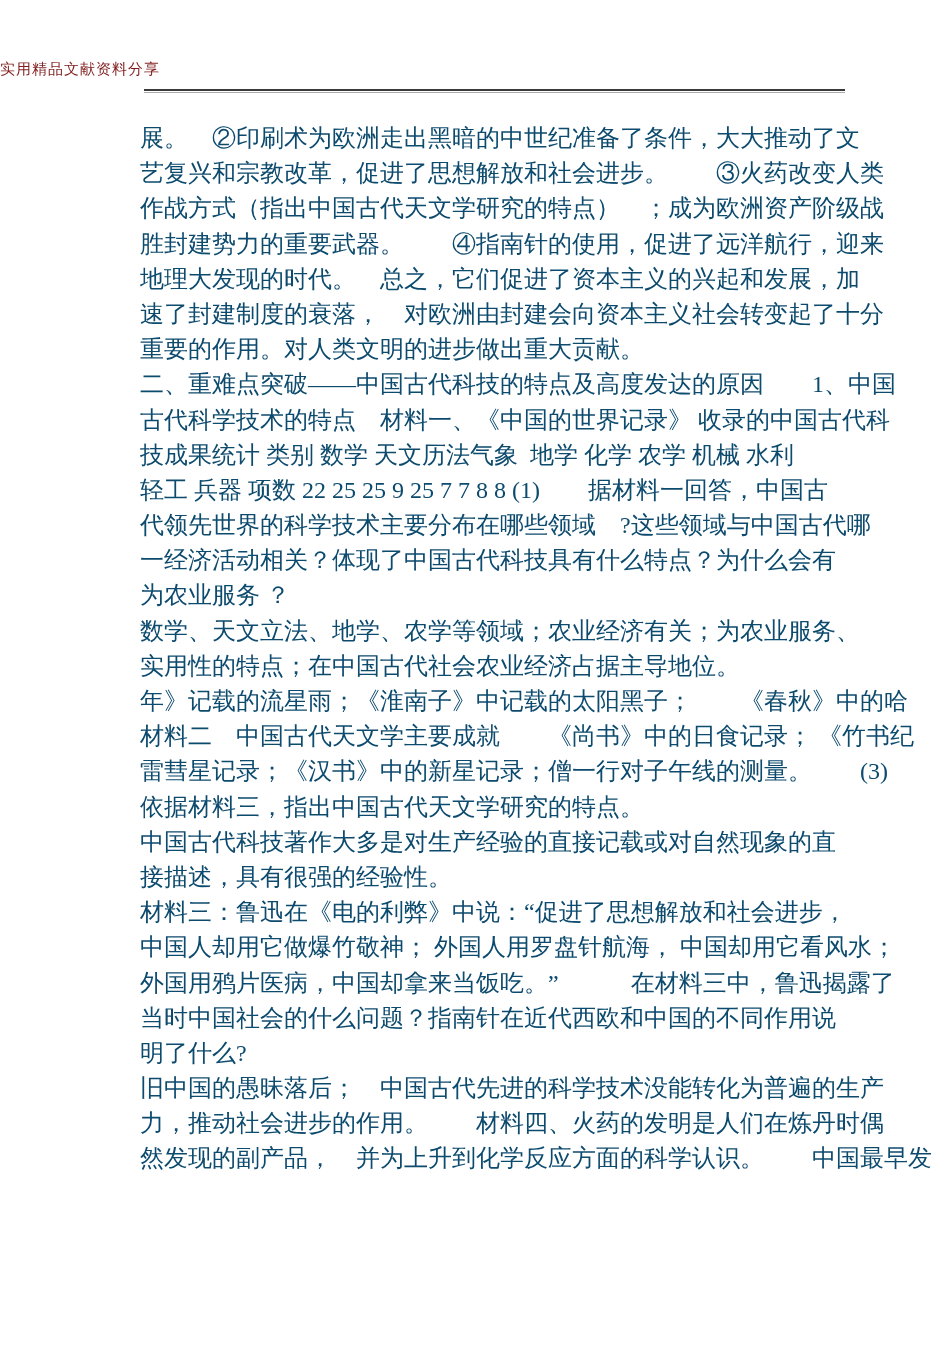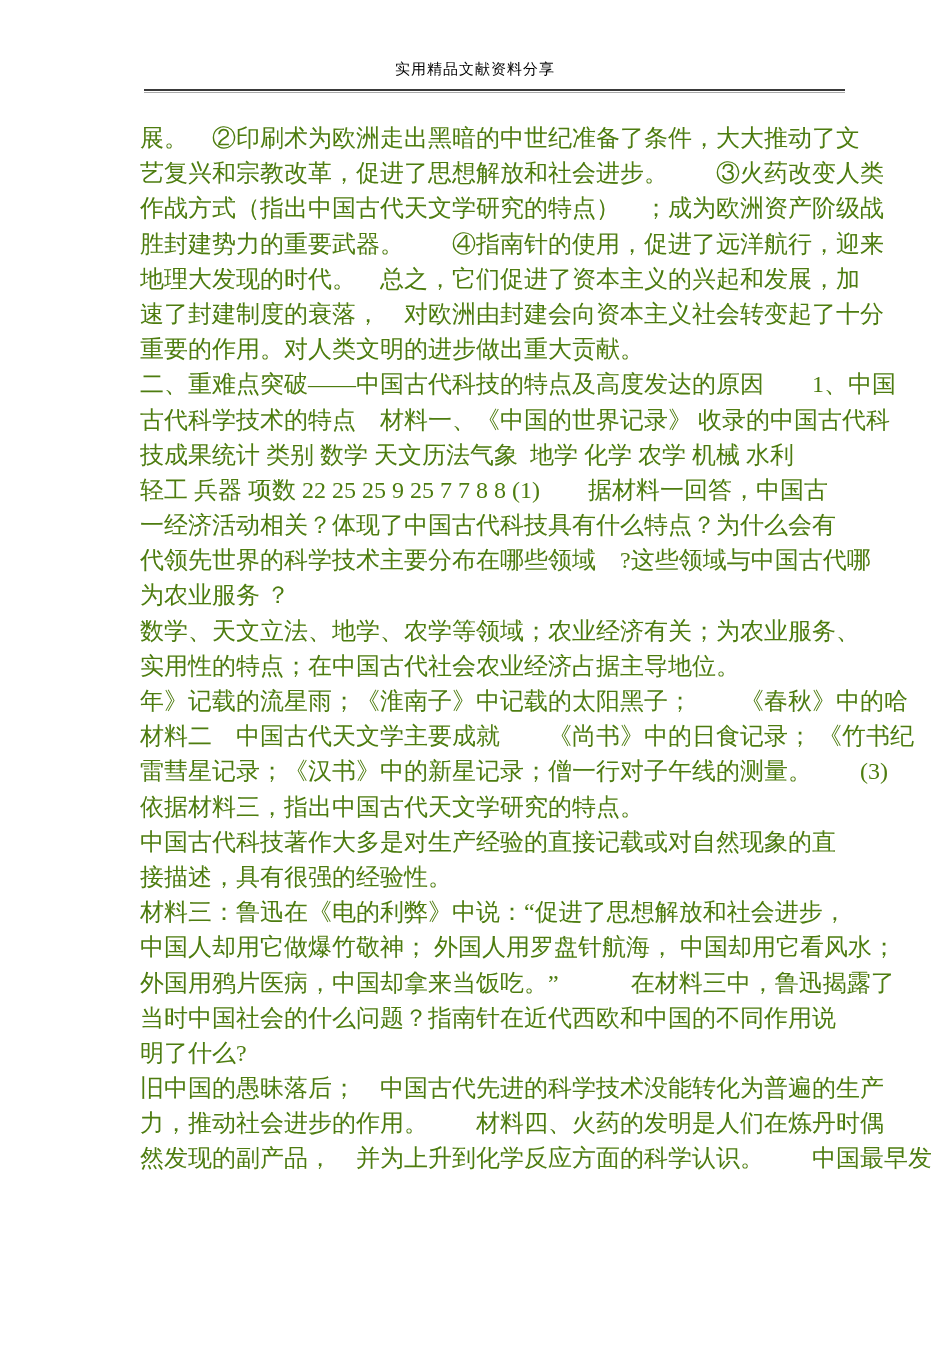--- a/index.html
+++ b/index.html
@@ -13,42 +13,41 @@
     height: 1345px;
     background: #ffffff;
     overflow: hidden;
     font-family: "Liberation Serif", serif;
   }
   .header-title {
     position: absolute;
     top: 60px;
     left: 0;
     width: 100%;
-    text-align: center;
     font-size: 15px;
     letter-spacing: 1px;
-    color: #000000;
+    color: #7f1d1d;
   }
   .header-rule {
     position: absolute;
     top: 89px;
     left: 144px;
     width: 701px;
     height: 1px;
     border-top: 2px solid #3a3a3a;
     border-bottom: 1px solid #ababab;
   }
   .doc-body {
     position: absolute;
     top: 121px;
     left: 140px;
     width: 716px;
     font-size: 24px;
     line-height: 35.2px;
-    color: #4d7c0f;
+    color: #0c4a6e;
   }
   .doc-line {
     white-space: pre;
     height: 35.2px;
   }
 </style>
 </head>
 <body>
 
 <div class="page">
@@ -59,22 +58,22 @@
     <div class="doc-line">艺复兴和宗教改革，促进了思想解放和社会进步。　　③火药改变人类</div>
     <div class="doc-line">作战方式（指出中国古代天文学研究的特点）　；成为欧洲资产阶级战</div>
     <div class="doc-line">胜封建势力的重要武器。　　④指南针的使用，促进了远洋航行，迎来</div>
     <div class="doc-line">地理大发现的时代。　总之，它们促进了资本主义的兴起和发展，加</div>
     <div class="doc-line">速了封建制度的衰落，　对欧洲由封建会向资本主义社会转变起了十分</div>
     <div class="doc-line">重要的作用。对人类文明的进步做出重大贡献。</div>
     <div class="doc-line">二、重难点突破——中国古代科技的特点及高度发达的原因　　1、中国</div>
     <div class="doc-line">古代科学技术的特点　材料一、《中国的世界记录》 收录的中国古代科</div>
     <div class="doc-line">技成果统计 类别 数学 天文历法气象  地学 化学 农学 机械 水利</div>
     <div class="doc-line">轻工 兵器 项数 22 25 25 9 25 7 7 8 8 (1)　　据材料一回答，中国古</div>
+    <div class="doc-line">代领先世界的科学技术主要分布在哪些领域　?这些领域与中国古代哪</div>
     <div class="doc-line">一经济活动相关？体现了中国古代科技具有什么特点？为什么会有</div>
-    <div class="doc-line">代领先世界的科学技术主要分布在哪些领域　?这些领域与中国古代哪</div>
     <div class="doc-line">为农业服务 ？</div>
     <div class="doc-line">数学、天文立法、地学、农学等领域；农业经济有关；为农业服务、</div>
     <div class="doc-line">实用性的特点；在中国古代社会农业经济占据主导地位。</div>
     <div class="doc-line">年》记载的流星雨；《淮南子》中记载的太阳黑子；　　《春秋》中的哈</div>
     <div class="doc-line">材料二　中国古代天文学主要成就　　《尚书》中的日食记录； 《竹书纪</div>
     <div class="doc-line">雷彗星记录；《汉书》中的新星记录；僧一行对子午线的测量。　　(3)</div>
     <div class="doc-line">依据材料三，指出中国古代天文学研究的特点。</div>
     <div class="doc-line">中国古代科技著作大多是对生产经验的直接记载或对自然现象的直</div>
     <div class="doc-line">接描述，具有很强的经验性。</div>
     <div class="doc-line">材料三：鲁迅在《电的利弊》中说：“促进了思想解放和社会进步，</div>

